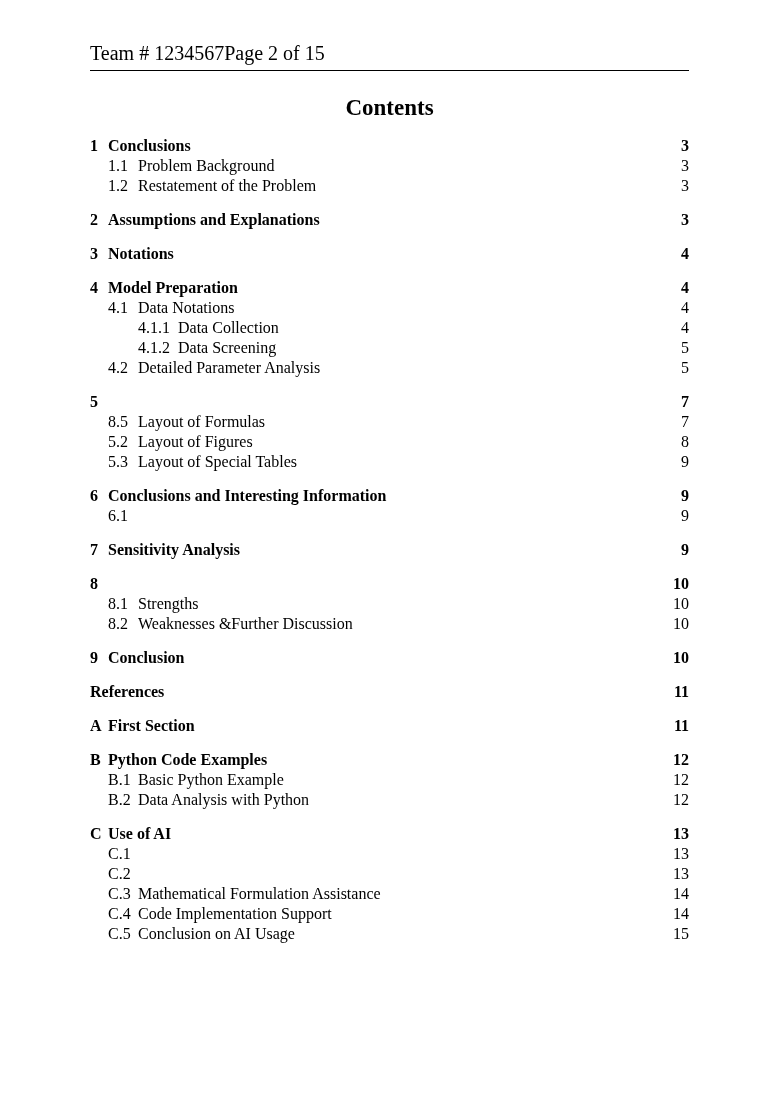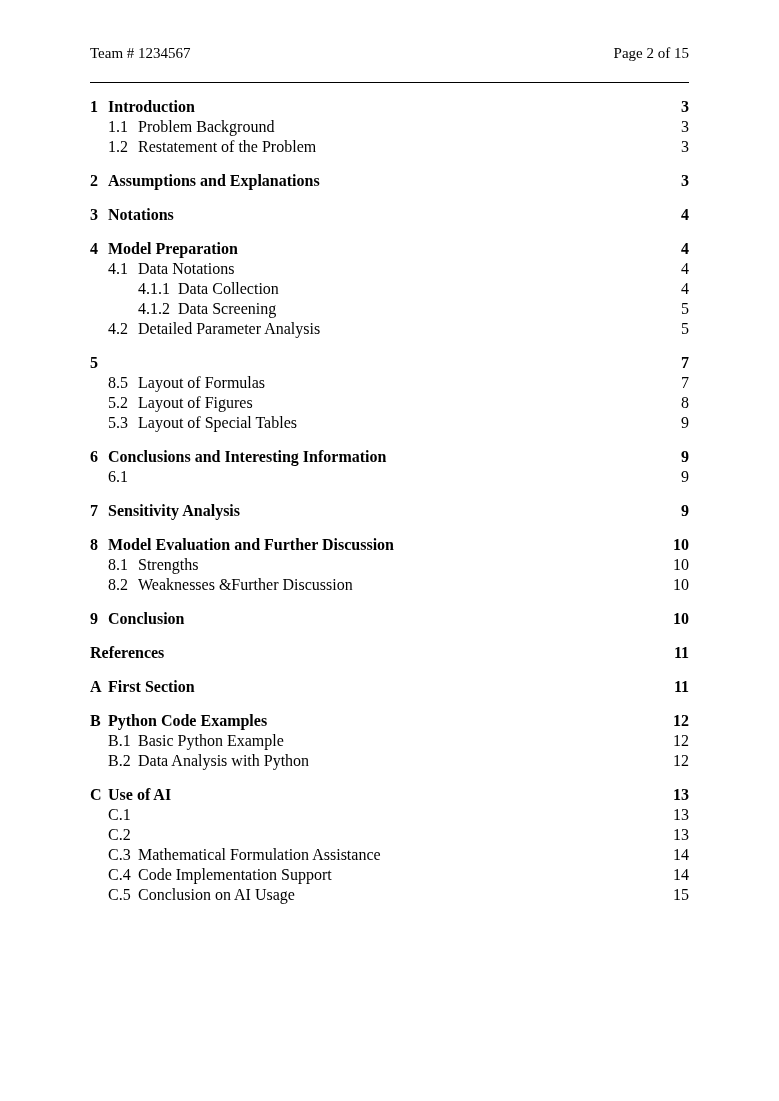--- a/index.html
+++ b/index.html
@@ -17,26 +17,26 @@
     overflow: hidden;
   }
   .content {
     position: absolute;
     left: 90px;
     width: 599px;
     top: 0;
   }
   .page-header {
     display: flex;
-    justify-content: space-between;
+    justify-content: flex-start;
     align-items: baseline;
     margin-top: 45px;
-    font-size: 15px;
+    font-size: 20px;
     line-height: 16px;
-    padding-bottom: 21px;
+    padding-bottom: 9px;
     border-bottom: 1.4px solid #000000;
   }
   .doc-title {
     margin-top: 23px;
     text-align: center;
     font-size: 23px;
     font-weight: bold;
     line-height: 28px;
   }
   .toc {
@@ -78,25 +78,26 @@
 <body>
 
 <div class="page">
   <div class="content">
 
     <div class="page-header">
       <span>Team # 1234567</span>
       <span>Page 2 of 15</span>
     </div>
 
+    <div class="doc-title">Contents</div>
 
     <div class="toc" id="toc">
         <div class="toc-row lvl0 sec">
     <span class="toc-num">1</span>
-    <span class="toc-title">Introduction</span>
+    <span class="toc-title">Conclusions</span>
     <span class="toc-leader"></span>
     <span class="toc-page">3</span>
   </div>
         <div class="toc-row lvl1">
     <span class="toc-num">1.1</span>
     <span class="toc-title">Problem Background</span>
     <span class="toc-leader dots"></span>
     <span class="toc-page">3</span>
   </div>
         <div class="toc-row lvl1">
@@ -182,21 +183,20 @@
     <span class="toc-page">9</span>
   </div>
         <div class="toc-row lvl0 sec">
     <span class="toc-num">7</span>
     <span class="toc-title">Sensitivity Analysis</span>
     <span class="toc-leader"></span>
     <span class="toc-page">9</span>
   </div>
         <div class="toc-row lvl0 sec">
     <span class="toc-num">8</span>
-    <span class="toc-title">Model Evaluation and Further Discussion</span>
     <span class="toc-leader"></span>
     <span class="toc-page">10</span>
   </div>
         <div class="toc-row lvl1">
     <span class="toc-num">8.1</span>
     <span class="toc-title">Strengths</span>
     <span class="toc-leader dots"></span>
     <span class="toc-page">10</span>
   </div>
         <div class="toc-row lvl1">

